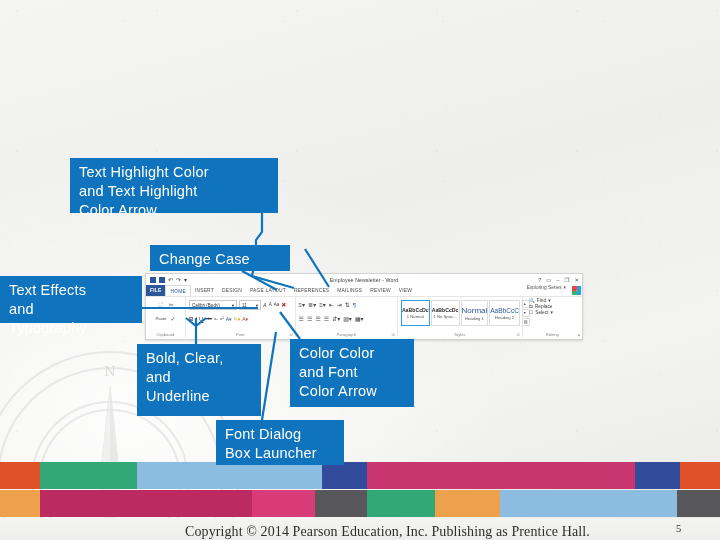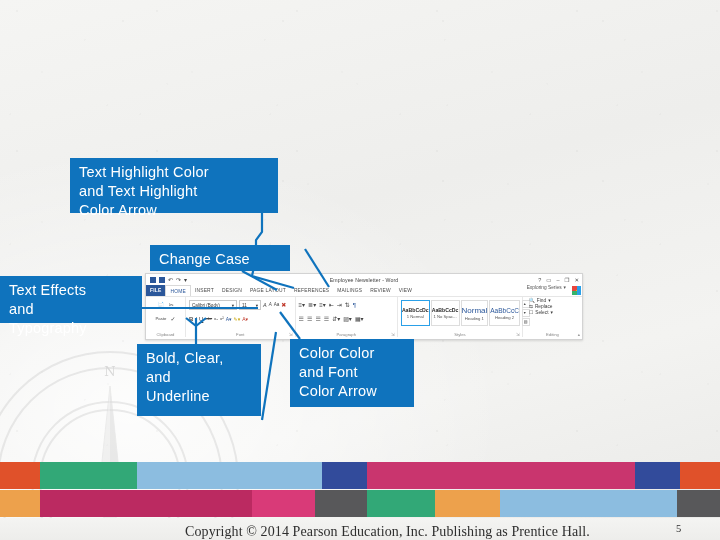--- a/index.html
+++ b/index.html
@@ -338,20 +338,24 @@
   <div class="callout" id="c-bold">
     <span>Bold, Clear,
 and
 Underline</span>
   </div>
   <div class="callout" id="c-fontcolor">
     <span>Color Color
 and Font
 Color Arrow</span>
   </div>
+  <div class="callout" id="c-launcher">
+    <span>Font Dialog
+Box Launcher</span>
+  </div>
 
   <div id="strip">
     <div class="crow top" id="strip-top">
         <div class="blk" style="width: 40px; background: rgb(224, 81, 42);"></div>
         <div class="blk" style="width: 97px; background: rgb(50, 168, 119);"></div>
         <div class="blk" style="width: 185px; background: rgb(140, 189, 224);"></div>
         <div class="blk" style="width: 45px; background: rgb(50, 75, 155);"></div>
         <div class="blk" style="width: 268px; background: rgb(201, 53, 110);"></div>
         <div class="blk" style="width: 45px; background: rgb(50, 75, 155);"></div>
         <div class="blk" style="width: 40px; background: rgb(224, 81, 42);"></div>

